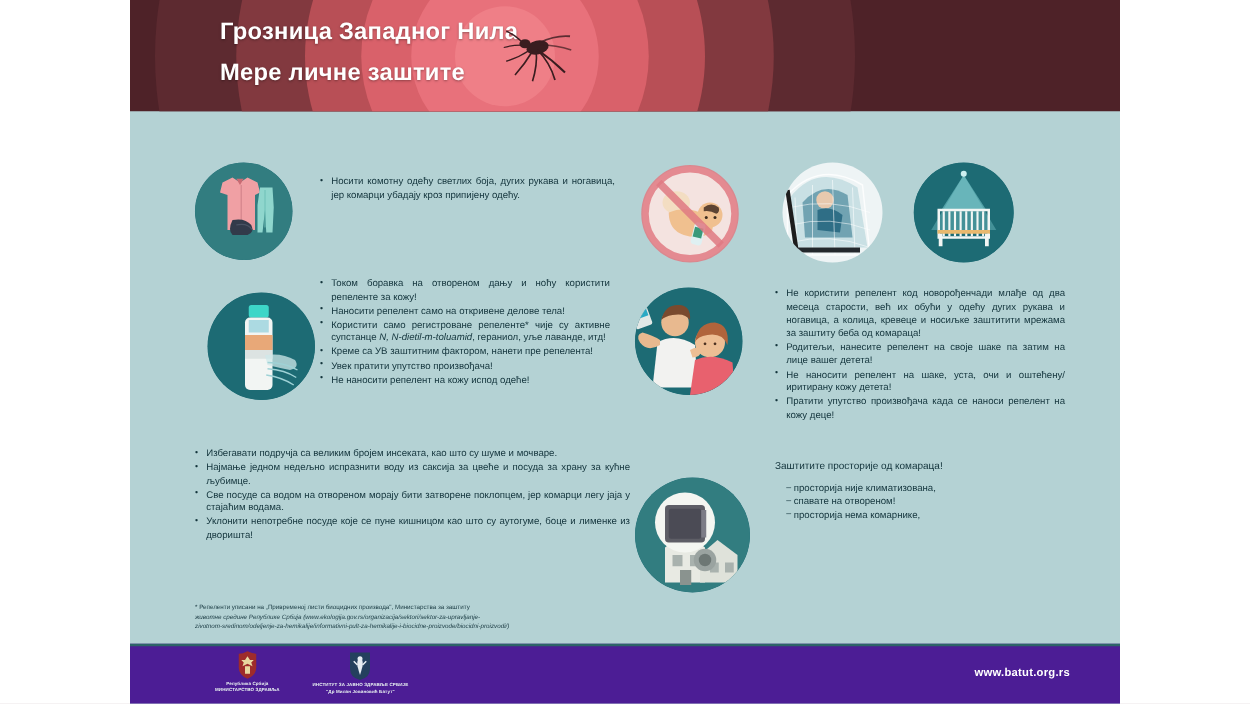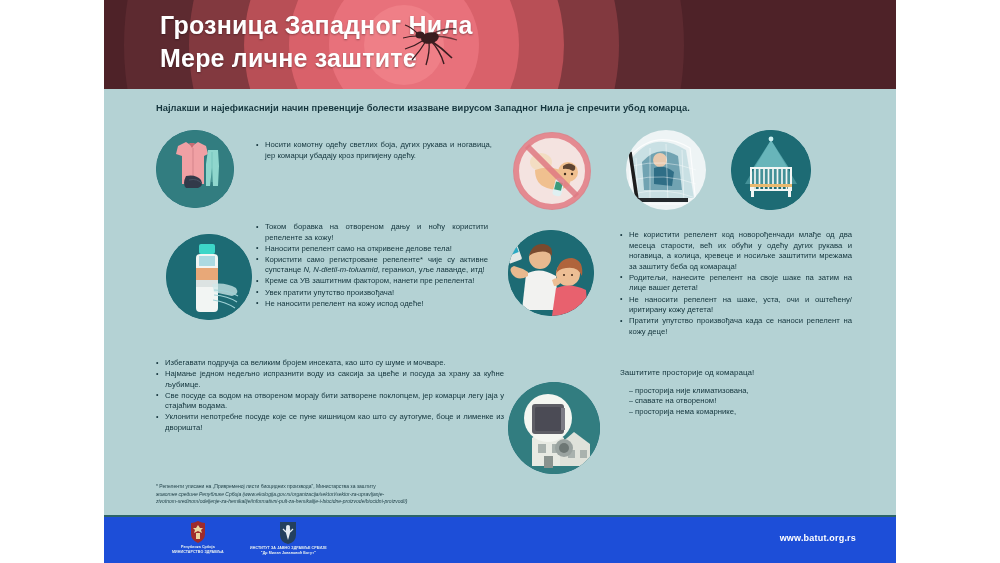--- a/index.html
+++ b/index.html
@@ -33,25 +33,26 @@
   .r2 { width: 430px; height: 430px; background: #82393f; }
   .r3 { width: 320px; height: 320px; background: #b84f56; }
   .r4 { width: 230px; height: 230px; background: #d9616a; }
   .r5 { width: 150px; height: 150px; background: #e8717b; }
   .r6 { width: 80px;  height: 80px;  background: #ef7f87; }
   .title-wrap {
     position: absolute; left: 56px; top: 9px; z-index: 5;
   }
   .title-line {
     color: #ffffff;
-    font-size: 25px;
+    font-size: 19px;
     font-weight: bold;
     line-height: 33px;
     letter-spacing: 0.2px;
     text-shadow: 0 1px 2px rgba(0,0,0,.35);
+    margin-left: 16px;
   }
   .mosquito {
     position: absolute; left: 296px; top: 24px; z-index: 6;
     width: 60px; height: 50px;
   }
   
   .subtitle {
     margin: 14px 0 0 52px;
     font-size: 9.3px;
     font-weight: bold;
@@ -116,21 +117,21 @@
   
   .footnote {
     position: absolute; left: 52px; top: 483px; width: 430px;
     font-size: 5px; line-height: 7.6px; color: #1b3b43;
   }
   .footnote .u { font-style: italic; }
   
   .footer {
     position: absolute; left: 0; bottom: 0;
     width: 100%; height: 48px;
-    background: #1d4ed8;
+    background: #4c1d95;
     border-top: 2px solid #2d6468;
   }
   .logo-group {
     position: absolute; display: flex; align-items: center;
     flex-direction: column;
   }
   .lg1 { left: 68px; top: 3px; }
   .lg2 { left: 146px; top: 4px; }
   .crest { width: 20px; height: 24px; }
   .logo-text {
@@ -170,21 +171,20 @@
       <path d="M29 17 Q30 28 26 41" stroke="#3a1d20" stroke-width="1.3" fill="none"></path>
       <path d="M26 17 Q20 27 12 36" stroke="#3a1d20" stroke-width="1.3" fill="none"></path>
       <path d="M24 16 Q15 22 5 25" stroke="#3a1d20" stroke-width="1.2" fill="none"></path>
       <path d="M32 10 Q44 4 56 5" stroke="#3a1d20" stroke-width="1.5" fill="none" opacity=".8"></path>
       <path d="M32 12 Q45 12 57 16" stroke="#3a1d20" stroke-width="1.3" fill="none" opacity=".7"></path>
       <path d="M17 9 Q11 3 5 1" stroke="#3a1d20" stroke-width="1.1" fill="none"></path>
       <path d="M17 12 Q10 12 3 14" stroke="#3a1d20" stroke-width="1" fill="none"></path>
     </svg>
   </div>
 
-  <div class="subtitle">Најлакши и најефикаснији начин превенције болести изазване вирусом Западног Нила је спречити убод комарца.</div>
 
   <div class="row1">
 
     <div class="c-clothes">
       <div class="circle clothes-circle">
         <svg viewBox="0 0 78 78" width="78" height="78">
           <circle cx="39" cy="39" r="39" fill="#327d80"></circle>
           <path d="M22 16 L30 12 L36 16 L42 12 L50 16 L52 24 L48 26 L48 54 L26 54 L26 26 L20 24 Z" fill="#f0a0a4"></path>
           <path d="M33 13 L36 18 L39 13 Z" fill="#c96b73"></path>
           <line x1="37" y1="18" x2="37" y2="53" stroke="#d98990" stroke-width="1.2"></line>

